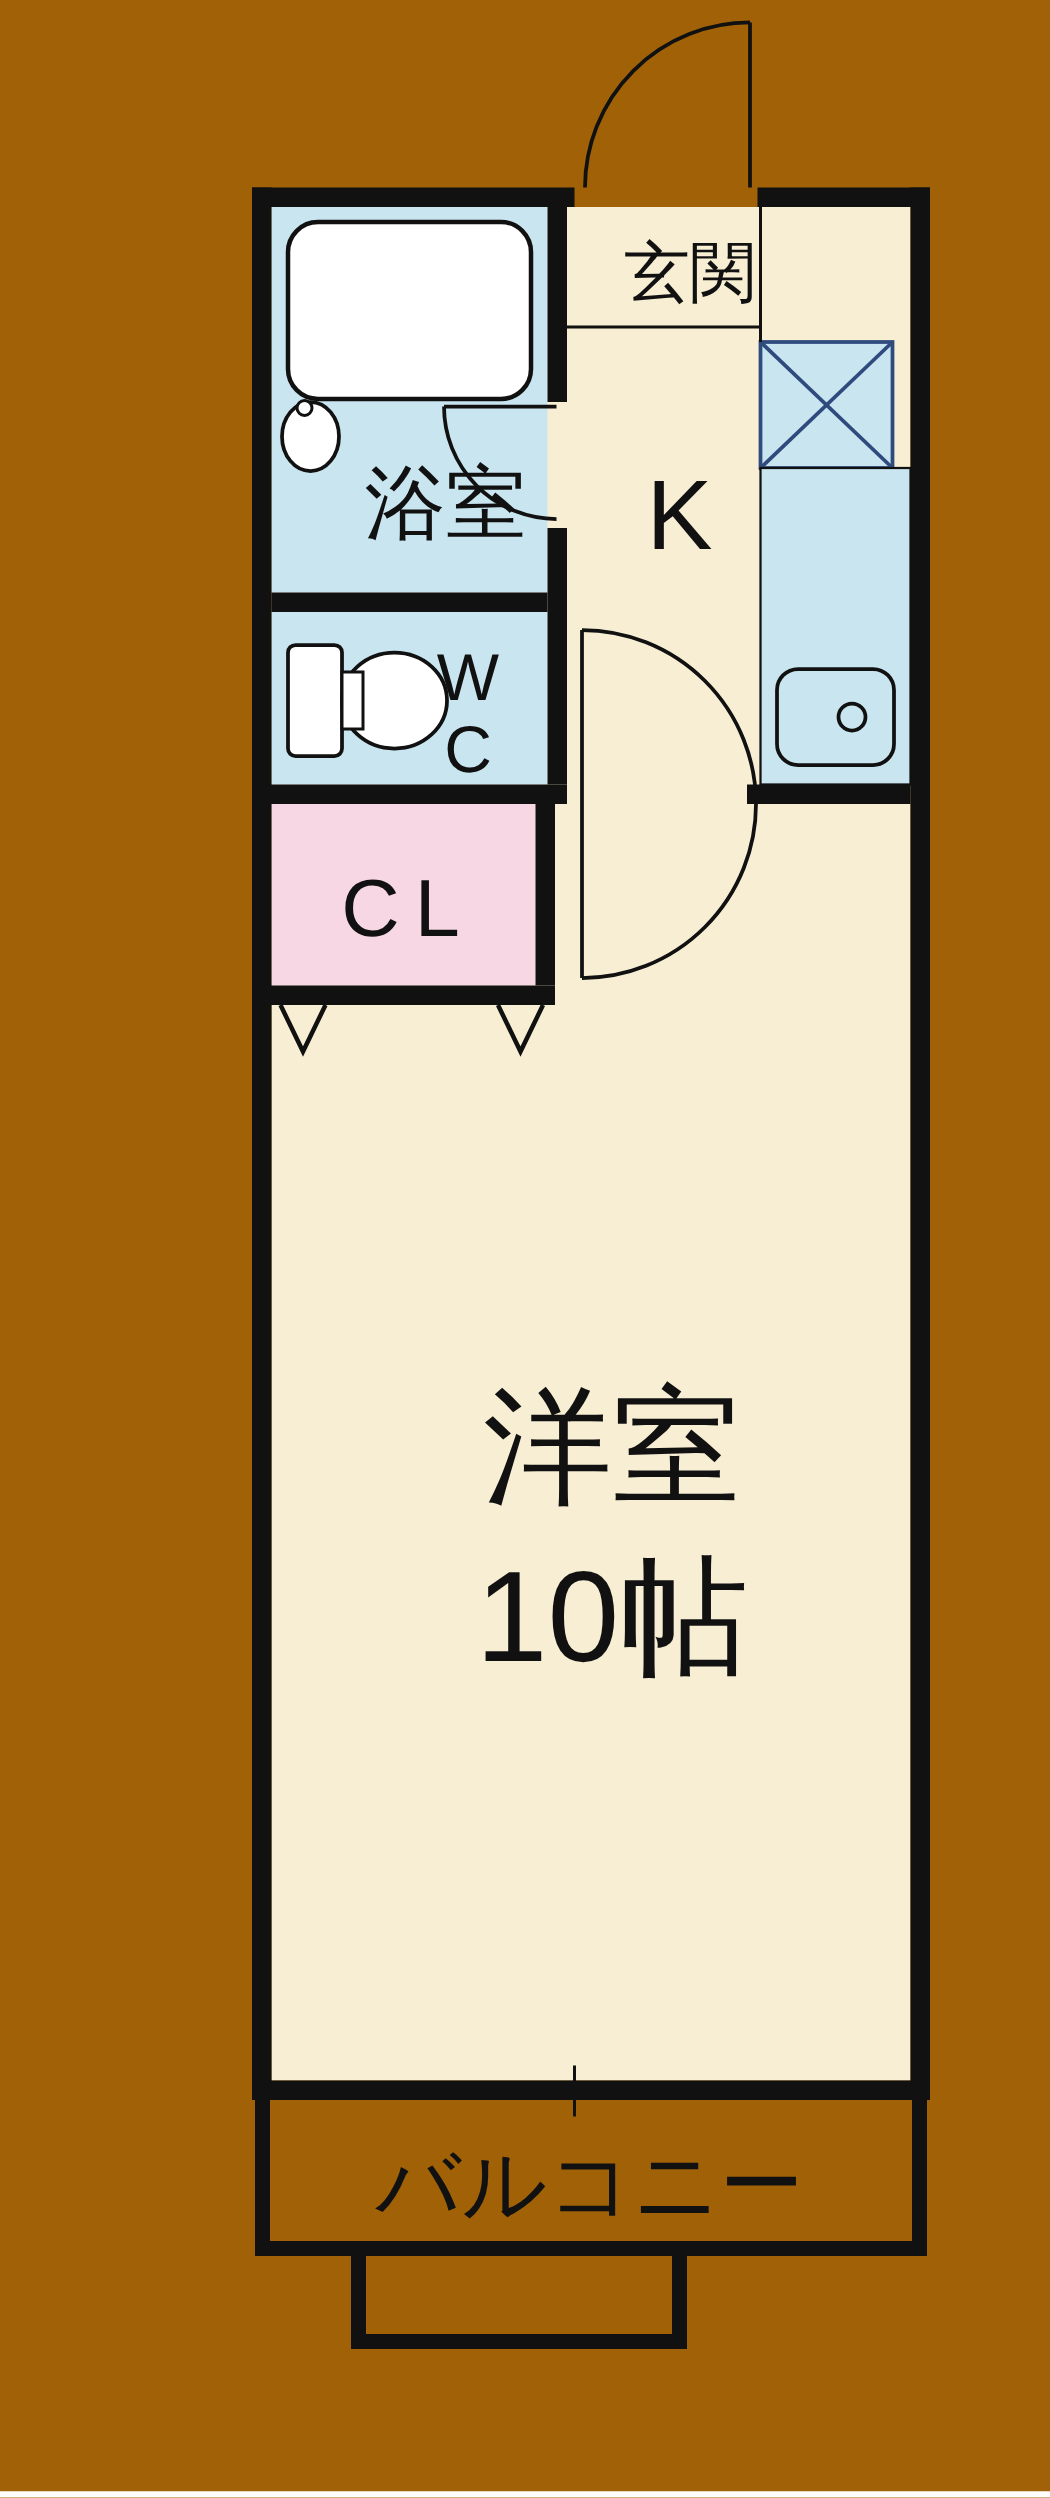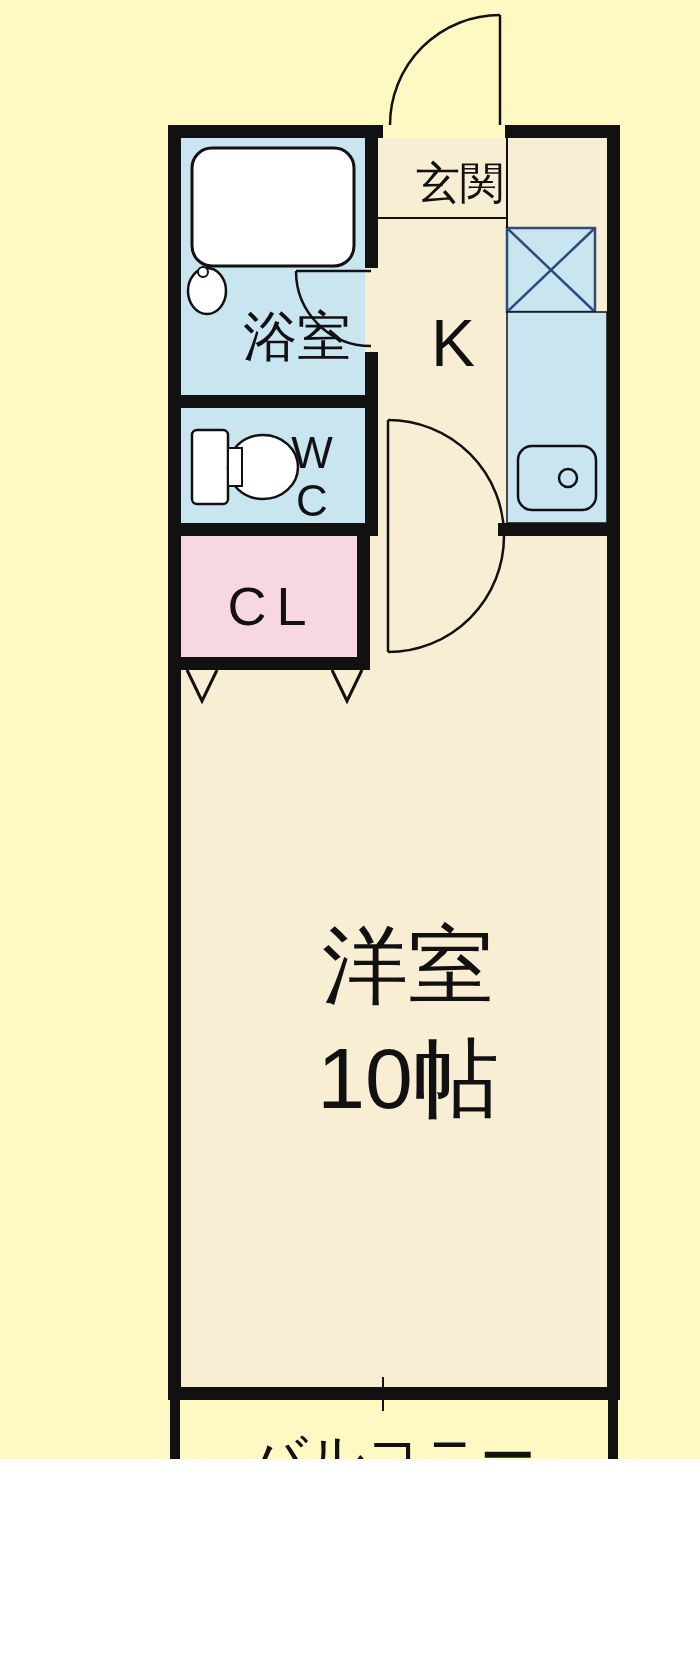--- a/index.html
+++ b/index.html
@@ -1,16 +1,16 @@
 <!DOCTYPE html>
 <html><head>
 <meta charset="utf-8">
 <style>
   html,body{margin:0;padding:0;background:#ffffff;}
-  .stage{width:700px;height:1459px;background:#fef9c3;position:relative;overflow:hidden;}
+  .stage{width:700px;height:1661px;background:#a16207;position:relative;overflow:hidden;}
   svg{display:block;}
   text{font-family:"Liberation Sans", sans-serif;fill:#111111;}
   .room-label{font-weight:500;}
 </style>
 </head>
 <body>
 
 <div class="stage">
 <svg width="700" height="1665" viewBox="0 0 700 1665" xmlns="http://www.w3.org/2000/svg">
 

